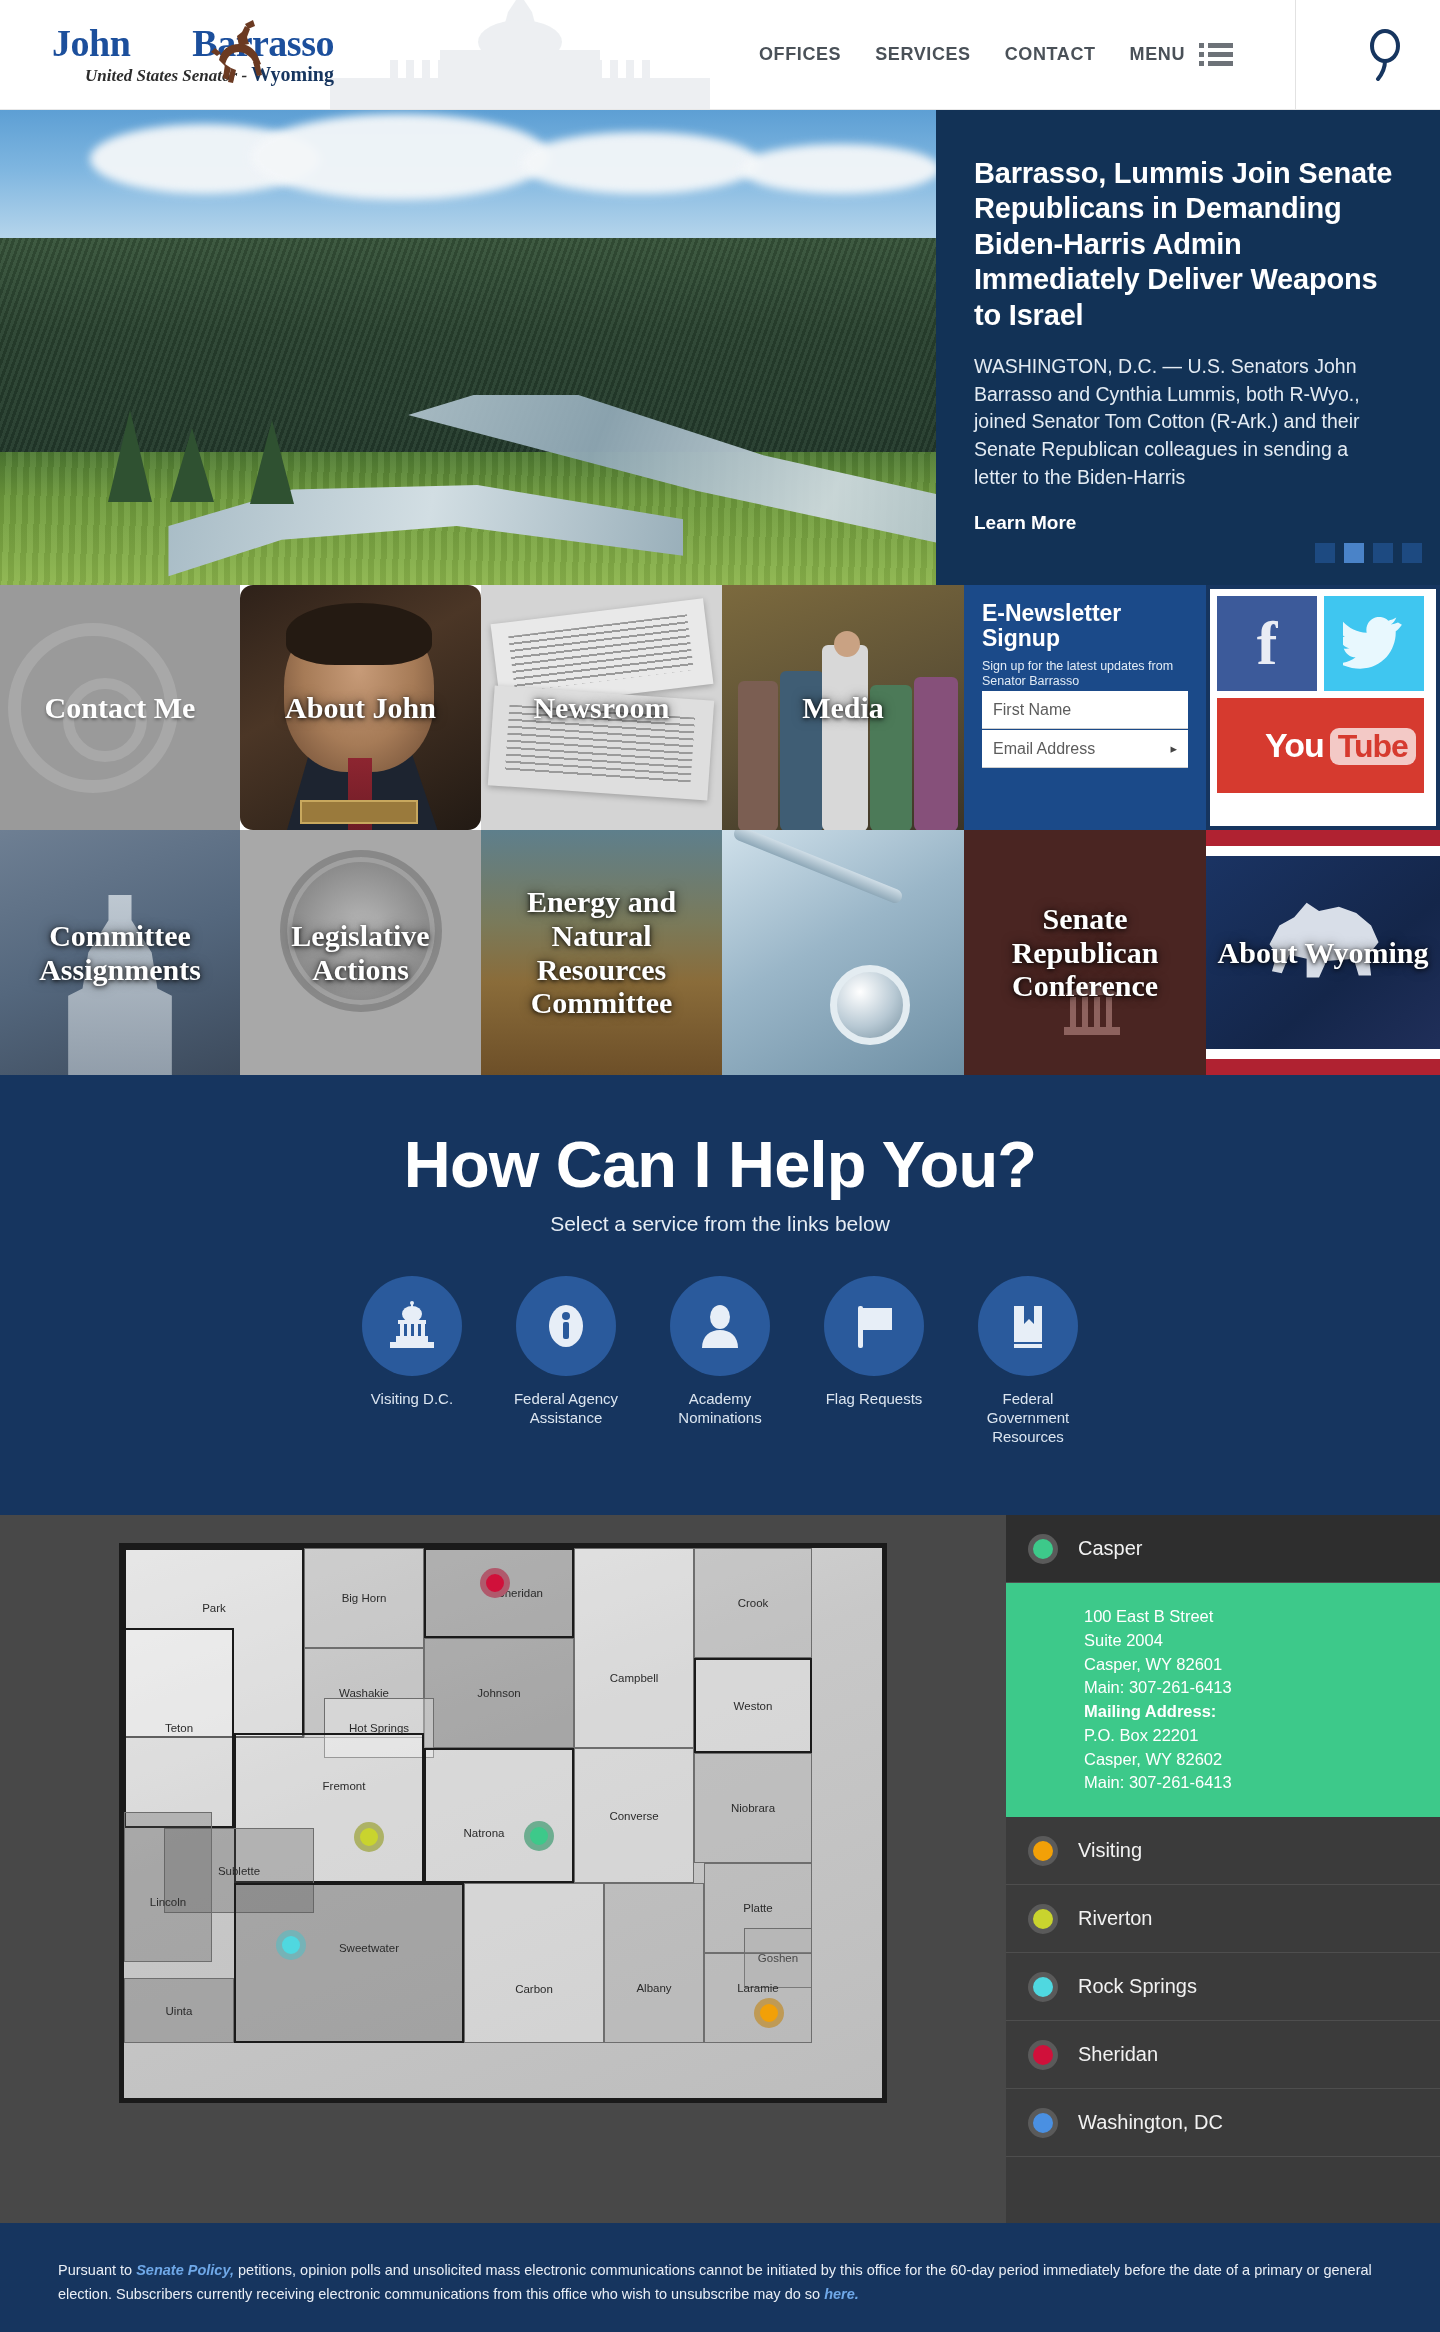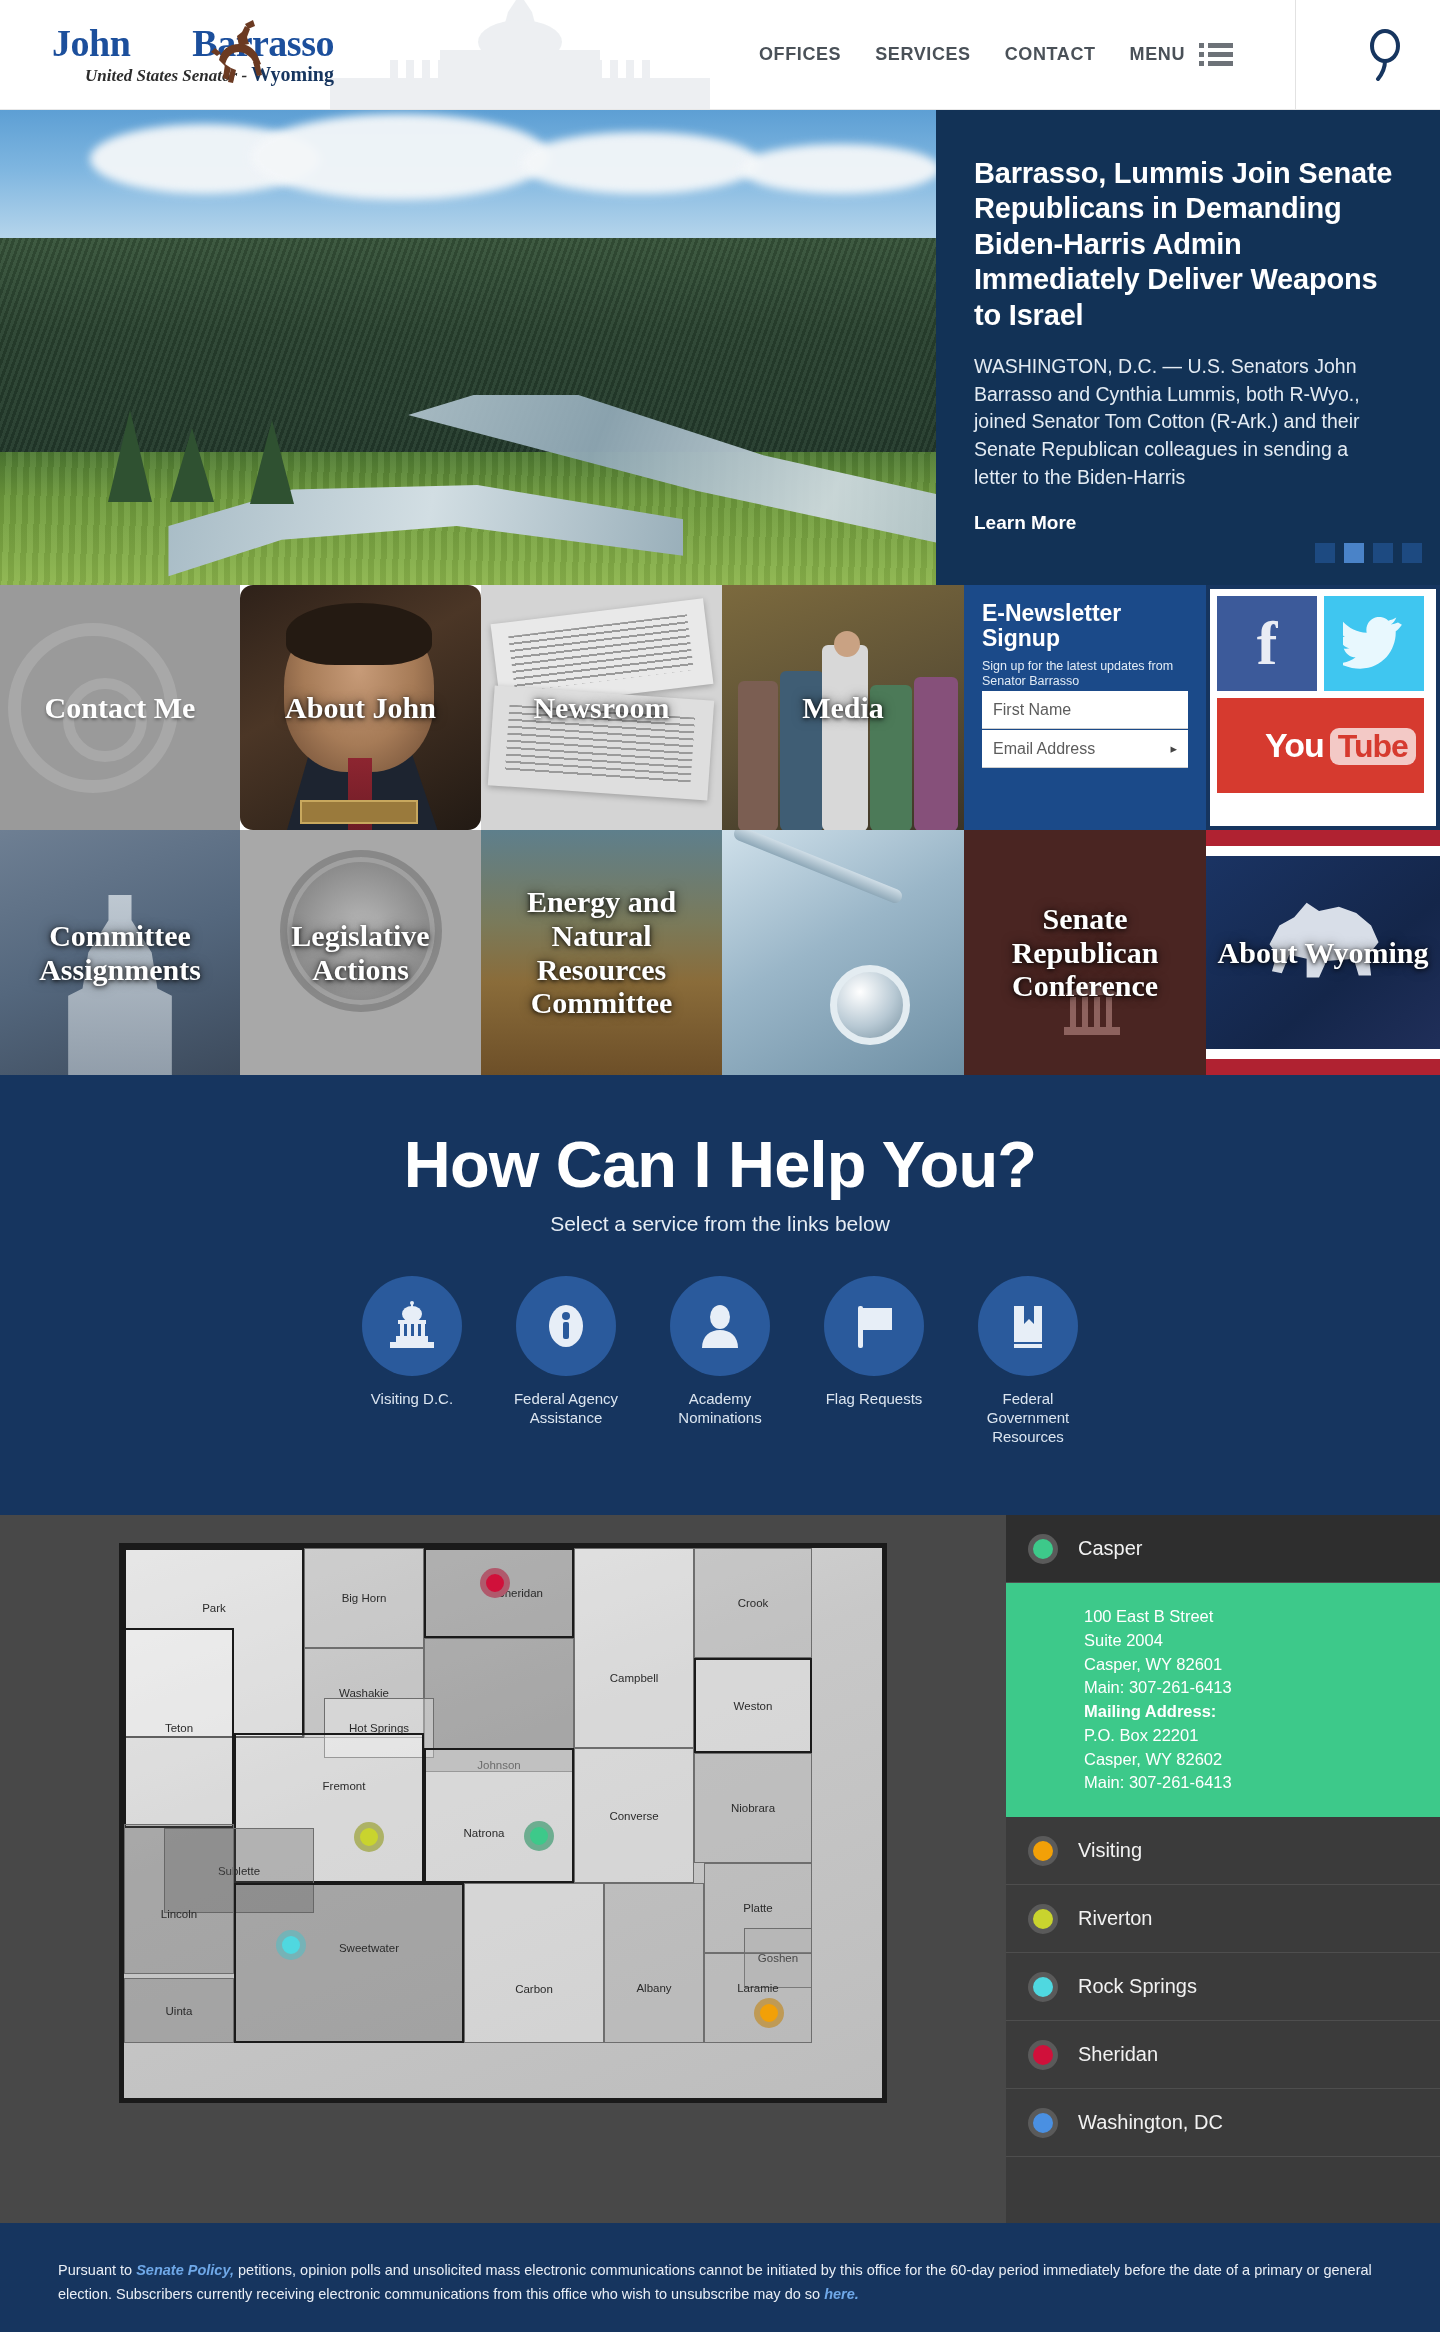--- a/index.html
+++ b/index.html
@@ -775,21 +775,21 @@
       <div class="county light" style="left:450px; top:0px;   width:120px; height:200px;">
           <span style="margin-top:60px;">Campbell</span>
         </div>
 
       <div class="county light thick" style="left:0px;   top:80px;  width:110px; height:200px;">
           <span>Teton</span>
         </div>
       <div class="county mid" style="left:180px; top:100px; width:120px; height:90px;">
           <span>Washakie</span>
         </div>
-      <div class="county dark" style="left:300px; top:90px;  width:150px; height:134px;align-items:flex-end;">
+      <div class="county dark" style="left:300px; top:90px;  width:150px; height:110px;">
           <span>Johnson</span>
         </div>
       <div class="county light thick" style="left:570px; top:110px; width:118px; height:95px;">
           <span>Weston</span>
         </div>
       <div class="county light" style="left:200px; top:150px; width:110px; height:60px;">
           <span>Hot Springs</span>
         </div>
 
       <div class="county light thick" style="left:110px; top:185px; width:190px; height:150px;">
@@ -803,21 +803,21 @@
       <div class="county light" style="left:450px; top:200px; width:120px; height:135px;">
           <span>Converse</span>
         </div>
       <div class="county mid" style="left:570px; top:205px; width:118px; height:110px;">
           <span>Niobrara</span>
         </div>
 
       <div class="county dark" style="left:40px;  top:280px; width:150px; height:85px;">
           <span>Sublette</span>
         </div>
-      <div class="county dark" style="left:0px;   top:276px; width:110px; height:150px;">
+      <div class="county dark" style="left:0px;   top:264px; width:88px; height:150px;">
           <span style="margin-top:30px;">Lincoln</span>
         </div>
       <div class="county dark thick" style="left:110px; top:335px; width:230px; height:160px;">
           <span style="margin-top:-30px; margin-left:40px;">Sweetwater</span>
         </div>
       <div class="county light thick" style="left:160px; top:335px; width:180px; height:160px; border:none; background:none;"></div>
       <div class="county light" style="left:340px; top:335px; width:140px; height:160px;">
           <span style="margin-top:52px;">Carbon</span>
         </div>
       <div class="county mid" style="left:480px; top:335px; width:100px; height:160px;">

